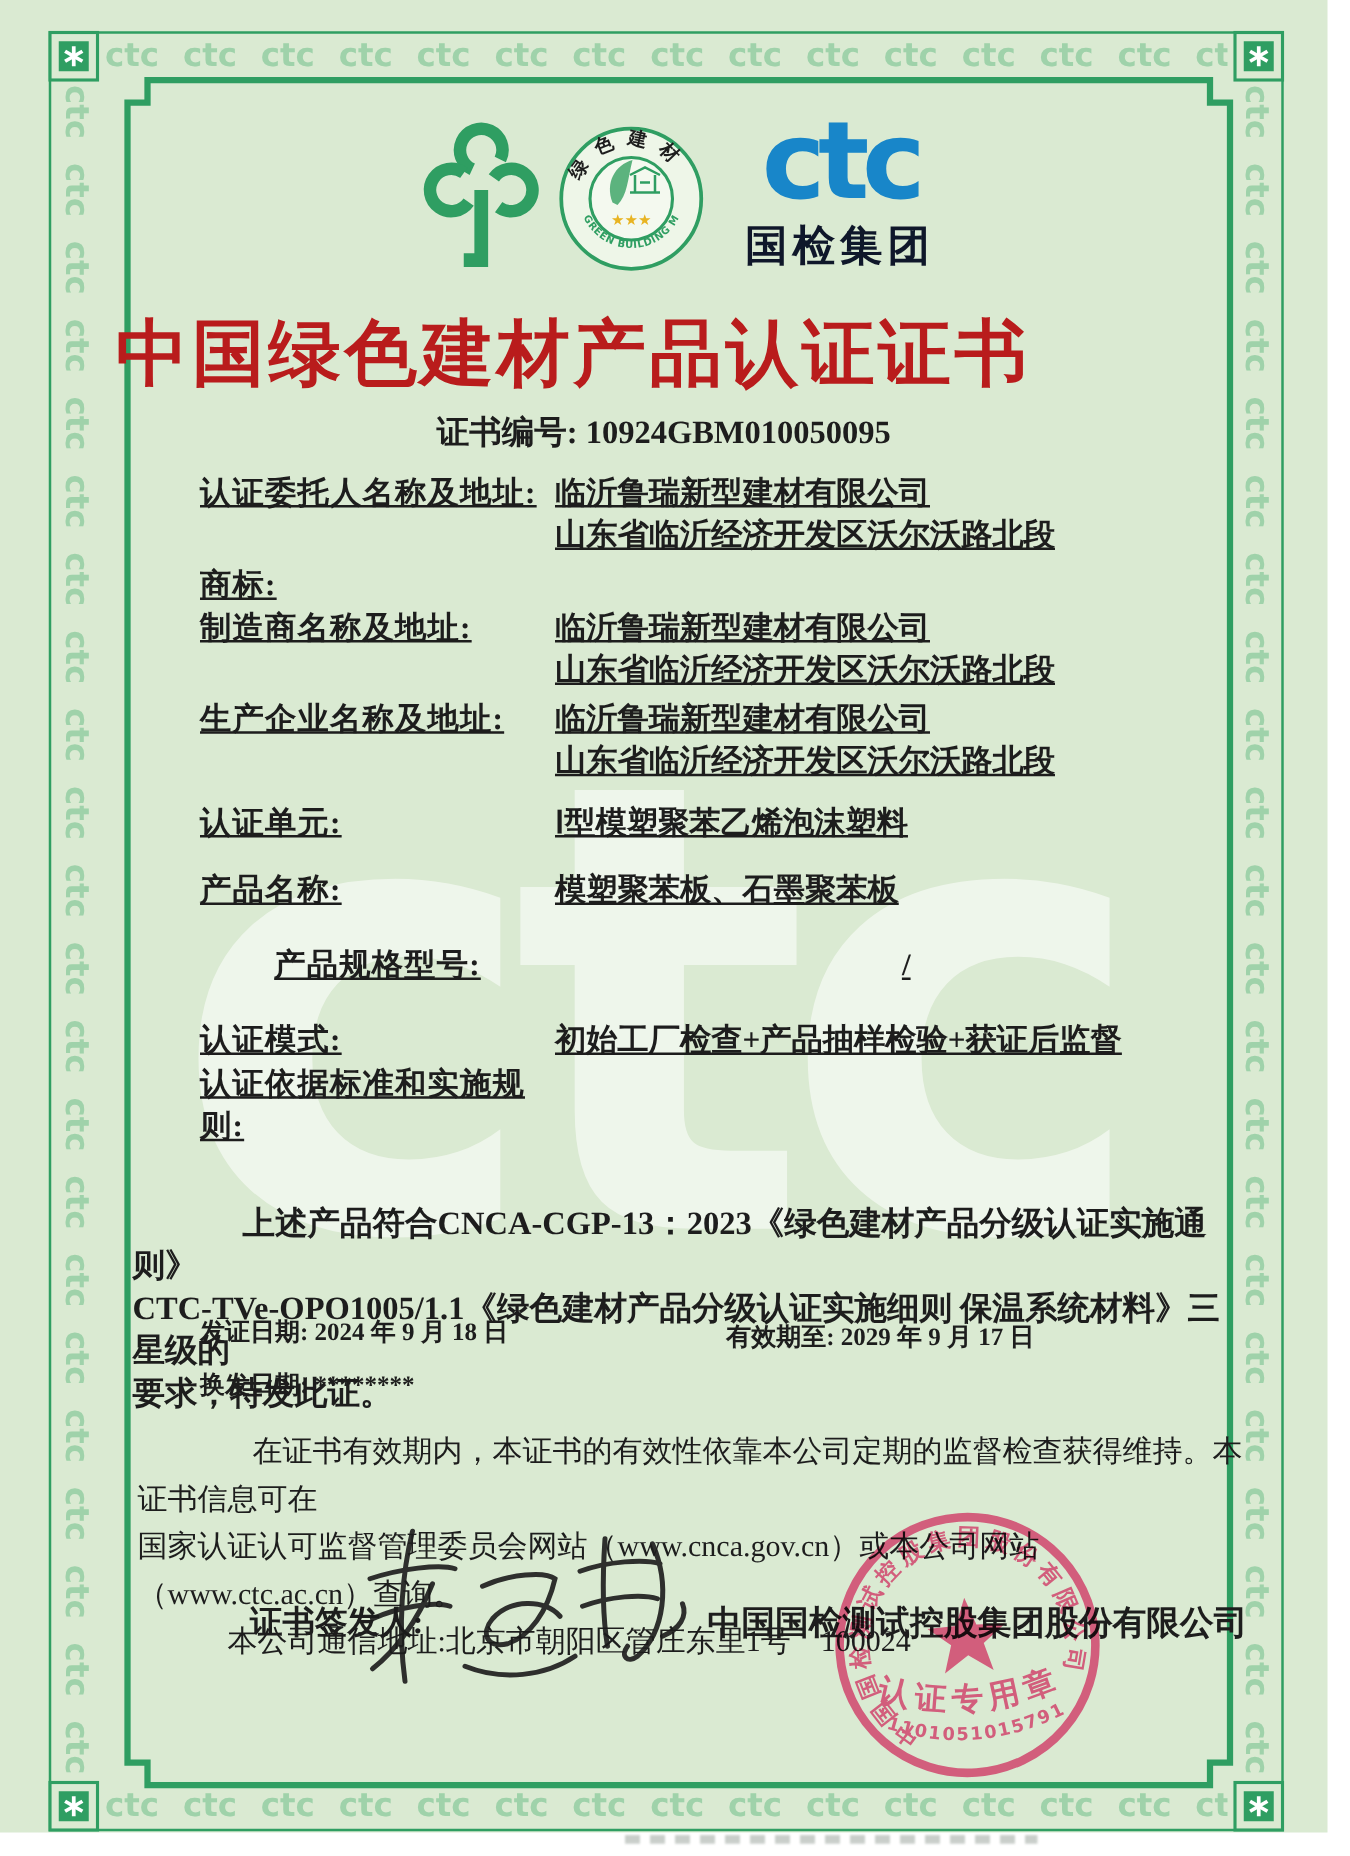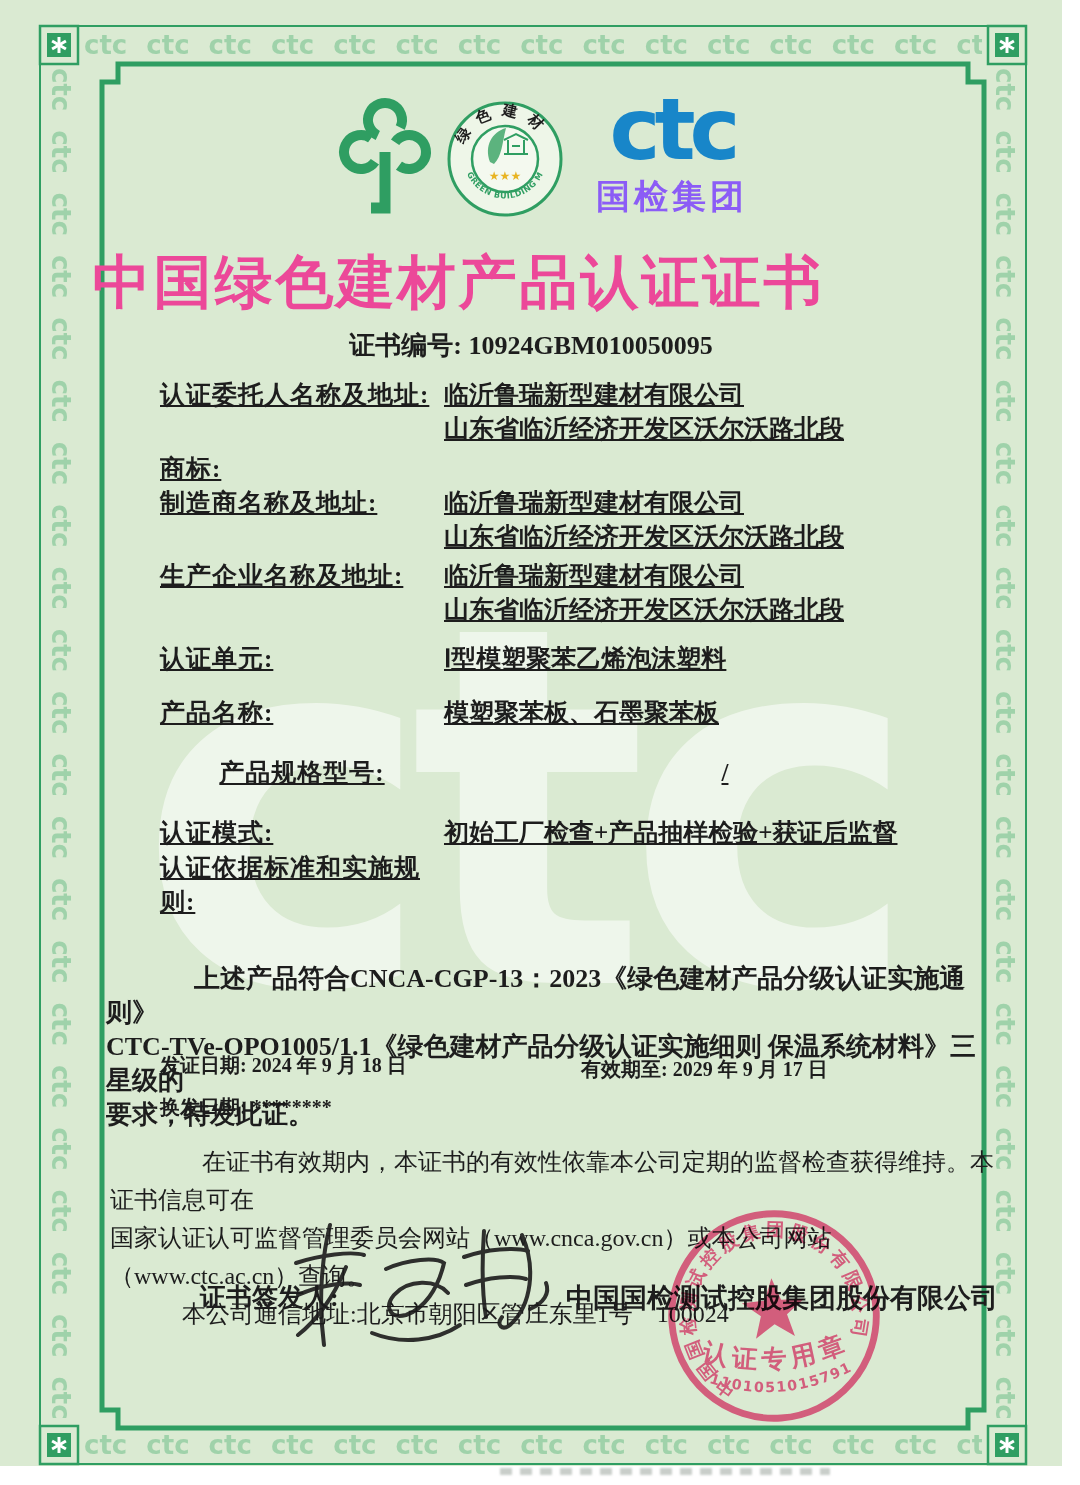--- a/index.html
+++ b/index.html
@@ -21,23 +21,23 @@
   .band.left{left:78px;top:68px;}
   .band.right{left:1022px;top:68px;}
   .frame-svg{position:absolute;left:0;top:0;z-index:2;}
   
   .content{position:absolute;left:0;top:0;width:1062px;height:1466px;z-index:3;}
   .logo-gbm{position:absolute;left:334px;top:90px;}
   .logo-seal{position:absolute;left:446px;top:100px;}
   .logo-ctc{position:absolute;left:590px;top:92px;width:164px;text-align:center;}
   .ctc-word{font-family:"DejaVu Sans",sans-serif;font-weight:900;font-size:86px;line-height:74px;
             letter-spacing:-6px;color:#1886c9;}
-  .ctc-name{margin-top:8px;font-size:34px;font-weight:bold;color:#8b5cf6;letter-spacing:4px;}
+  .ctc-name{margin-top:8px;font-size:34px;font-weight:bold;color:#0f172a;letter-spacing:4px;}
   .title{position:absolute;left:0;top:244px;width:917px;text-align:center;
-         font-size:58px;font-weight:bold;color:#ec4899;letter-spacing:3px;}
+         font-size:58px;font-weight:bold;color:#b91c1c;letter-spacing:3px;}
   .certno{position:absolute;left:0;top:328px;width:1062px;text-align:center;
           font-size:26px;font-weight:bold;}
   
   .fields{position:absolute;left:160px;top:378px;width:846px;font-size:25px;font-weight:bold;}
   .frow{display:flex;line-height:34px;text-decoration:underline;}
   .flabel{width:284px;flex:0 0 284px;letter-spacing:1px;}
   .fval{flex:1;}
   .r1{margin-top:6px;}
   .r3{margin-top:5px;}
   .r4{margin-top:15px;}

